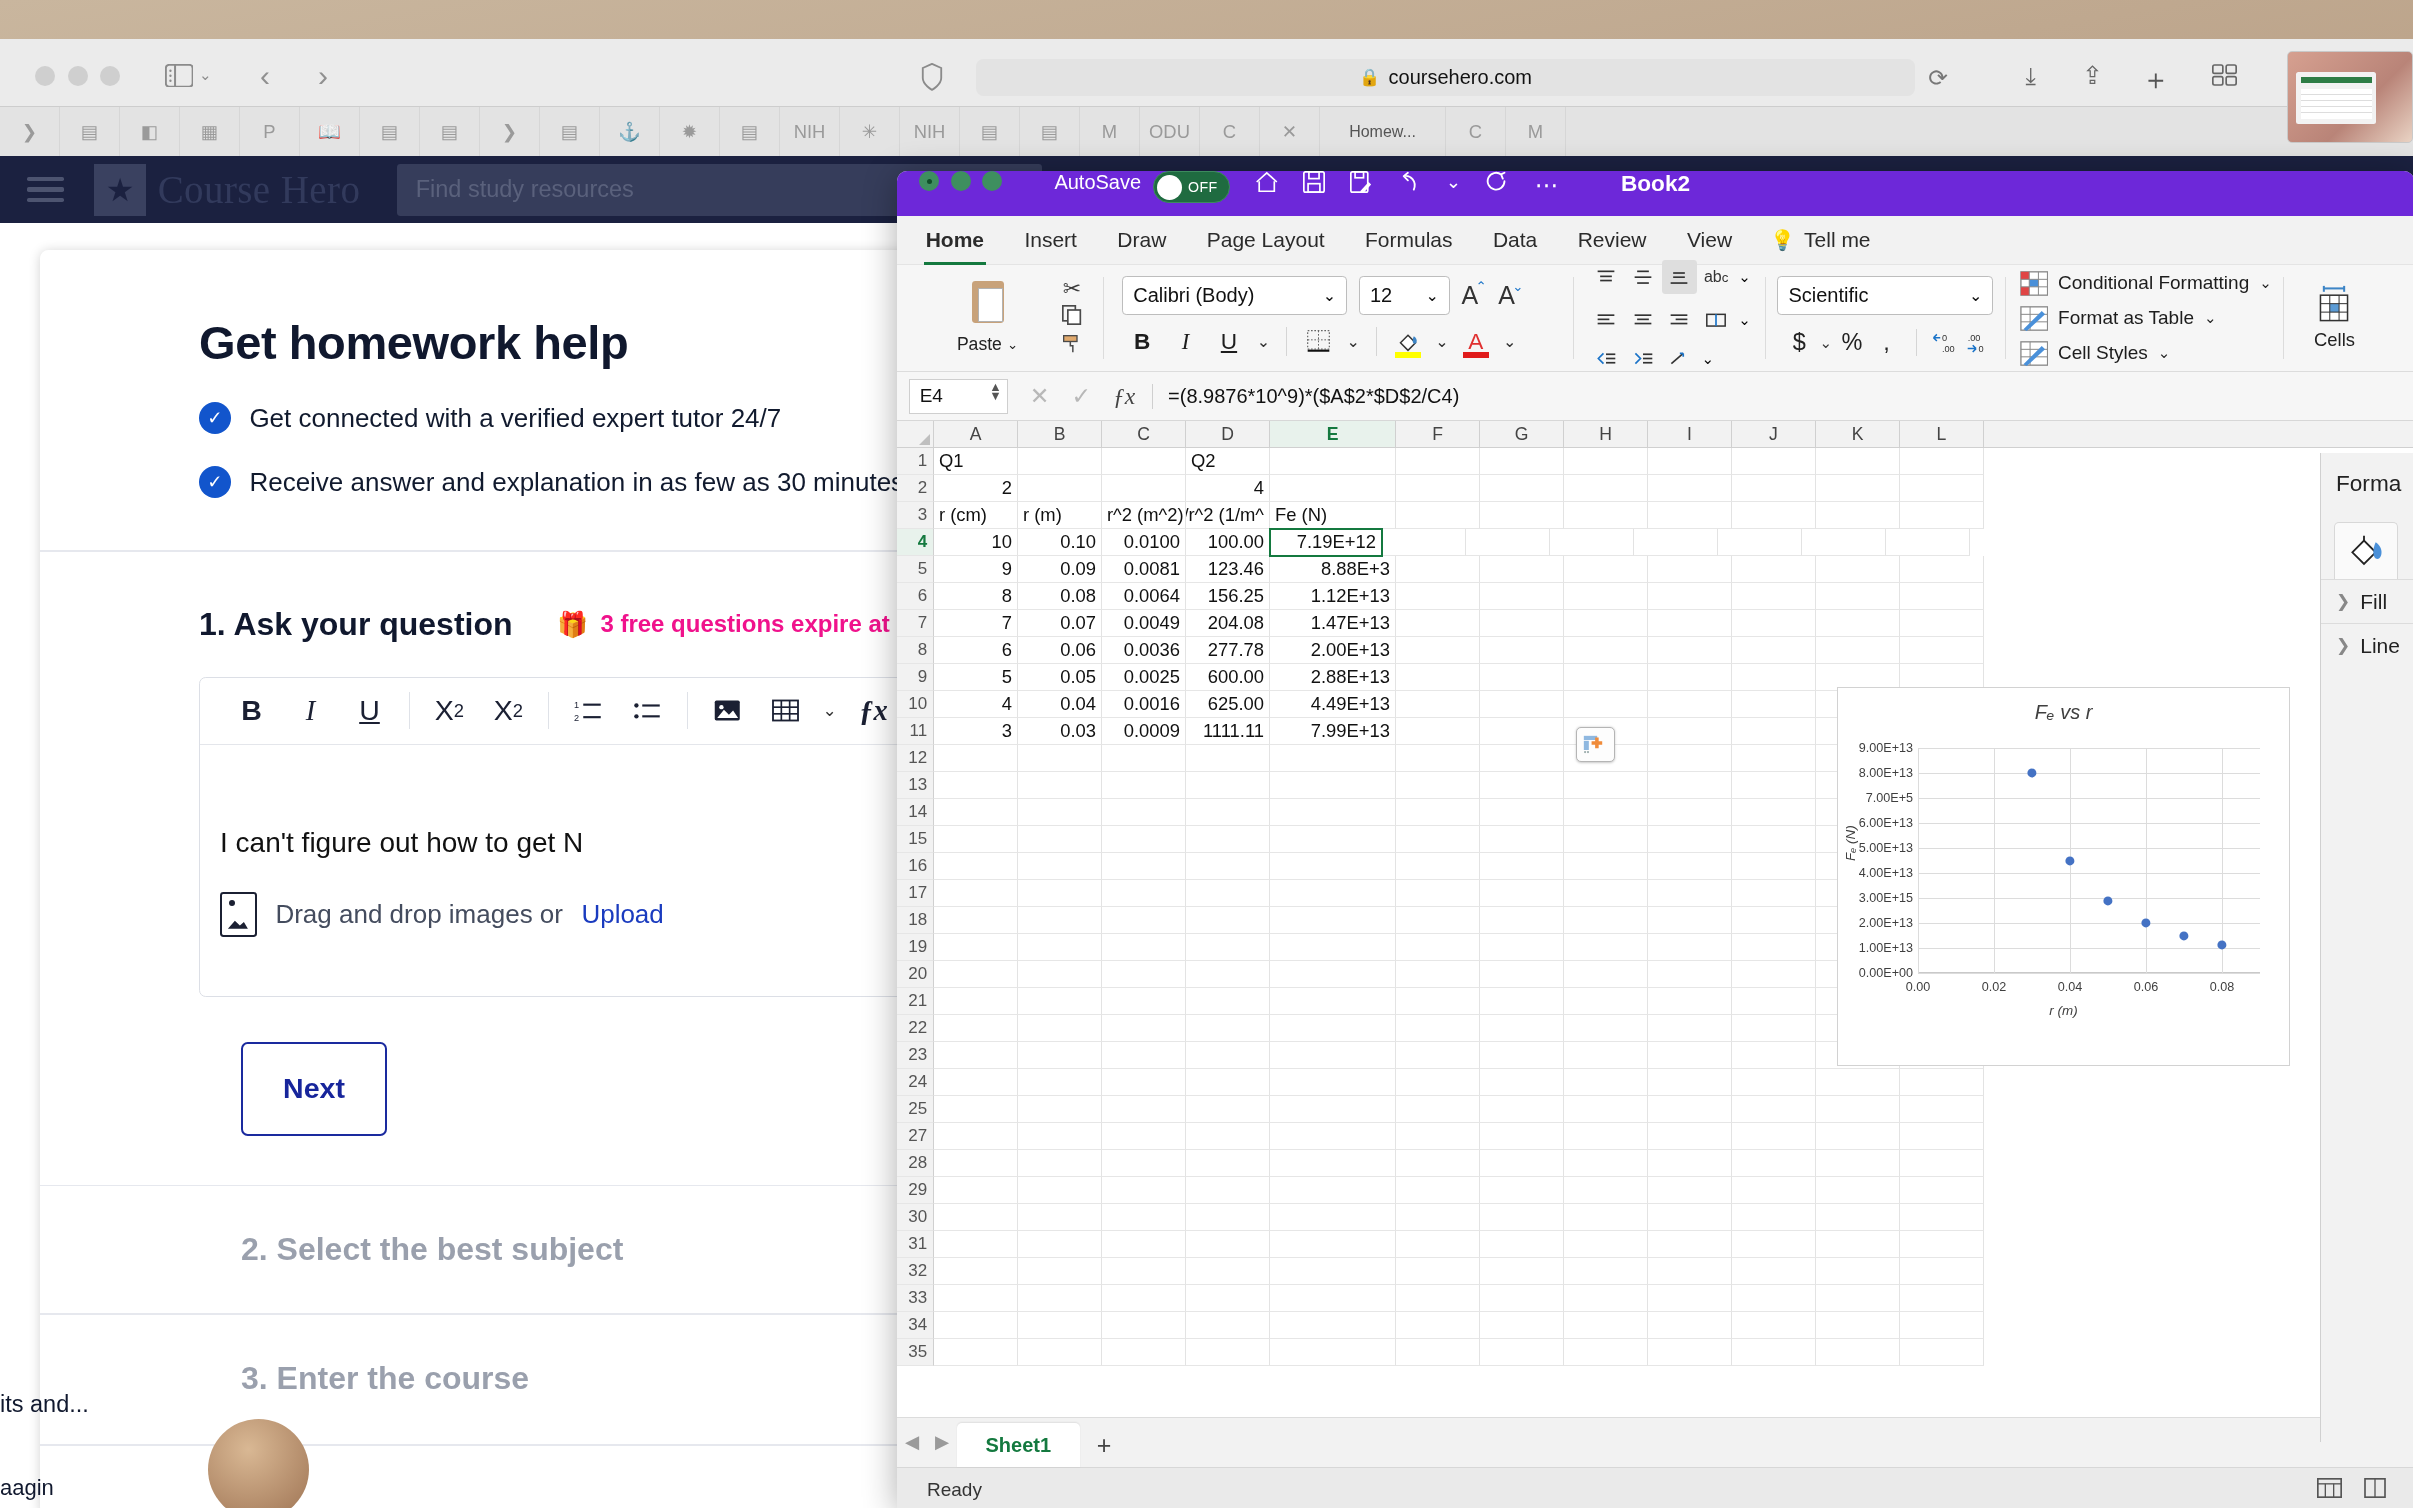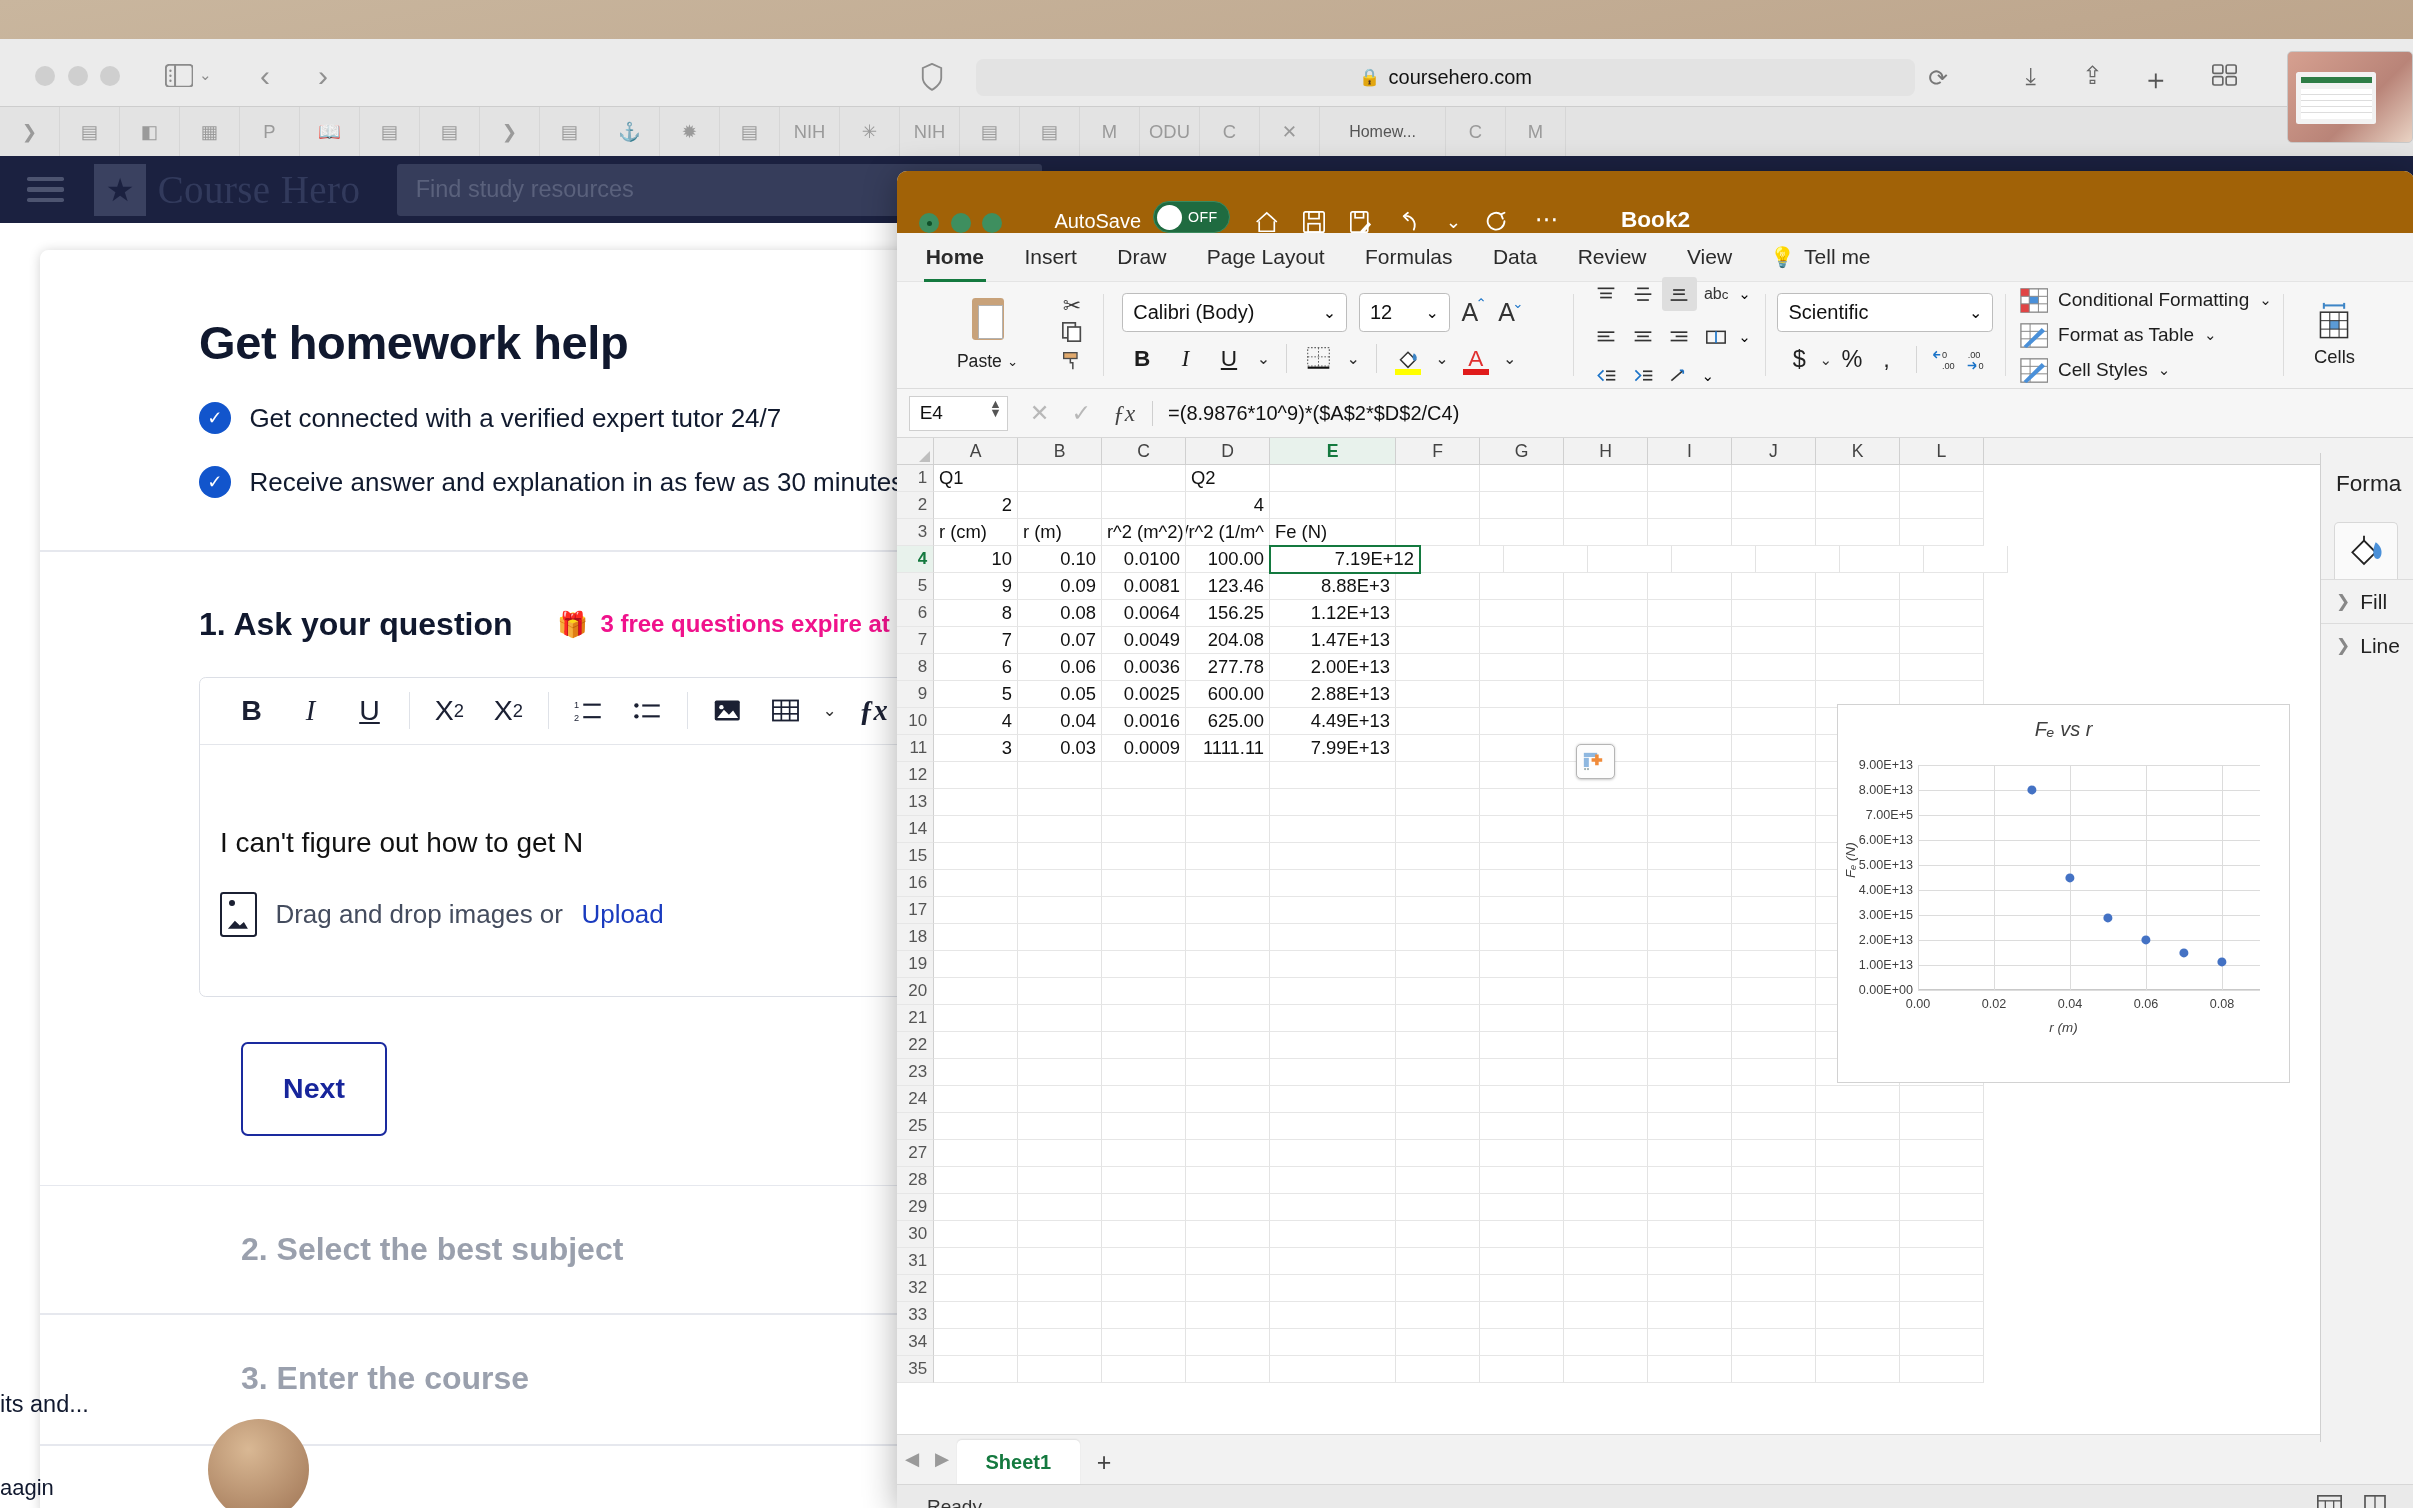--- a/index.html
+++ b/index.html
@@ -147,21 +147,21 @@
   #ch-left-text2 { position:absolute; bottom: 8.4px; left: 0; font-size: 22px; color:#10182e; }
 
   
   #excel {
     position: absolute; top: 171px; left: 897px; width: 1517px; height: 1337px;
     background: #f2f2f2; border-radius: 10px 10px 0 0; overflow: hidden;
     box-shadow: 0 5px 34px rgba(0,0,0,.32);
     z-index: 50;
   }
   #xl-title {
-    height: 62px; background: #a16207; display:flex; align-items:flex-end; position:relative;
+    height: 45px; background: #6d28d9; display:flex; align-items:flex-start; position:relative;
   }
   #xl-title .traffic2 { display:flex; gap: 11.7px; margin-left: 22px; }
   #xl-title .traffic2 i { width: 20px; height: 20px; border-radius:50%; background:#3e8f5f; }
   #xl-title .traffic2 i:first-child { background:#3e8f5f; position:relative; }
   #xl-title .traffic2 i:first-child::after{content:"";position:absolute;left:7.5px;top:7.5px;width:5px;height:5px;border-radius:50%;background:#0f4f29;}
   #xl-title .autosave { margin-left: 52px; color:#fff; font-size: 20px; }
   #xl-toggle {
     margin-left: 11.7px; width: 77px; height: 32px; border-radius: 16px; background:#1f6b40;
     display:flex; align-items:center; position:relative; border:0.8px solid #3d8a5e;
   }
@@ -942,21 +942,21 @@
           <div class="cell" style="width: 84px;"></div>
           <div class="cell" style="width: 84px;"></div>
           <div class="cell" style="width: 84px;"></div>
         </div>
         <div class="gridrow">
           <div class="rh sel">4</div>
           <div class="cell num" style="width: 84px;">10</div>
           <div class="cell num" style="width: 84px;">0.10</div>
           <div class="cell num" style="width: 84px;">0.0100</div>
           <div class="cell num" style="width: 84px;">100.00</div>
-          <div class="cell num active" style="width: 150px;">7.19E+12</div>
+          <div class="cell num active" style="width: 112px;">7.19E+12</div>
           <div class="cell" style="width: 84px;"></div>
           <div class="cell" style="width: 84px;"></div>
           <div class="cell" style="width: 84px;"></div>
           <div class="cell" style="width: 84px;"></div>
           <div class="cell" style="width: 84px;"></div>
           <div class="cell" style="width: 84px;"></div>
           <div class="cell" style="width: 84px;"></div>
         </div>
         <div class="gridrow">
           <div class="rh">5</div>

